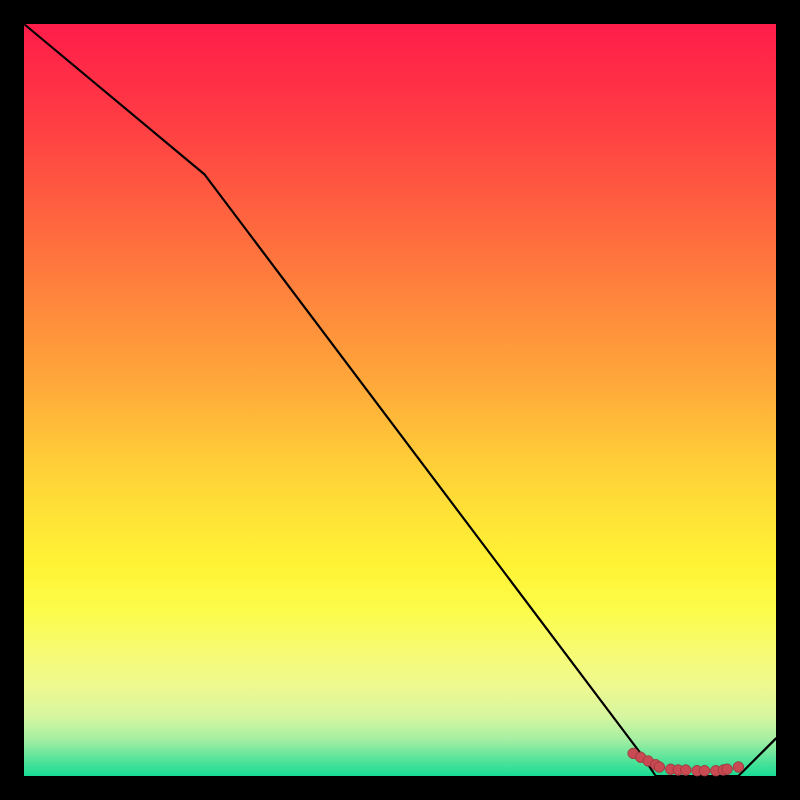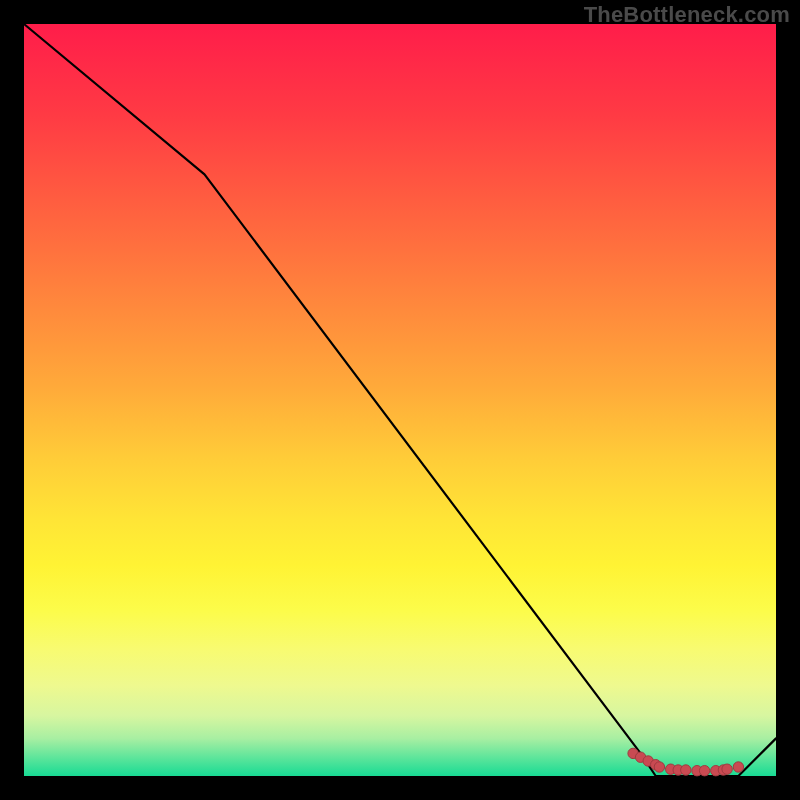--- a/index.html
+++ b/index.html
@@ -61,21 +61,20 @@
     width: 100%;
     height: 100%;
     overflow: visible;
   }
 </style>
 </head>
 <body>
 
 <div class="stage">
 
-  <div class="watermark">TheBottleneck.com</div>
 
   <div class="plot">
     <svg class="overlay-svg" viewBox="0 0 752 752" preserveAspectRatio="none">
       <g>
         <path id="line-path" fill="none" stroke="#000000" stroke-width="2.2" stroke-linejoin="round" stroke-linecap="round" d="M0.0 0.0 L180.5 150.4 L616.6 729.4 L631.7 752.0 L714.4 752.0 L752.0 714.4"></path>
       </g>
       <g id="markers-group">
           <circle cx="609.1" cy="729.4" r="5.2" fill="#c94a52" stroke="#a03a40" stroke-width="1"></circle>
           <circle cx="616.6" cy="733.2" r="5.2" fill="#c94a52" stroke="#a03a40" stroke-width="1"></circle>
           <circle cx="624.2" cy="737.0" r="5.2" fill="#c94a52" stroke="#a03a40" stroke-width="1"></circle>

